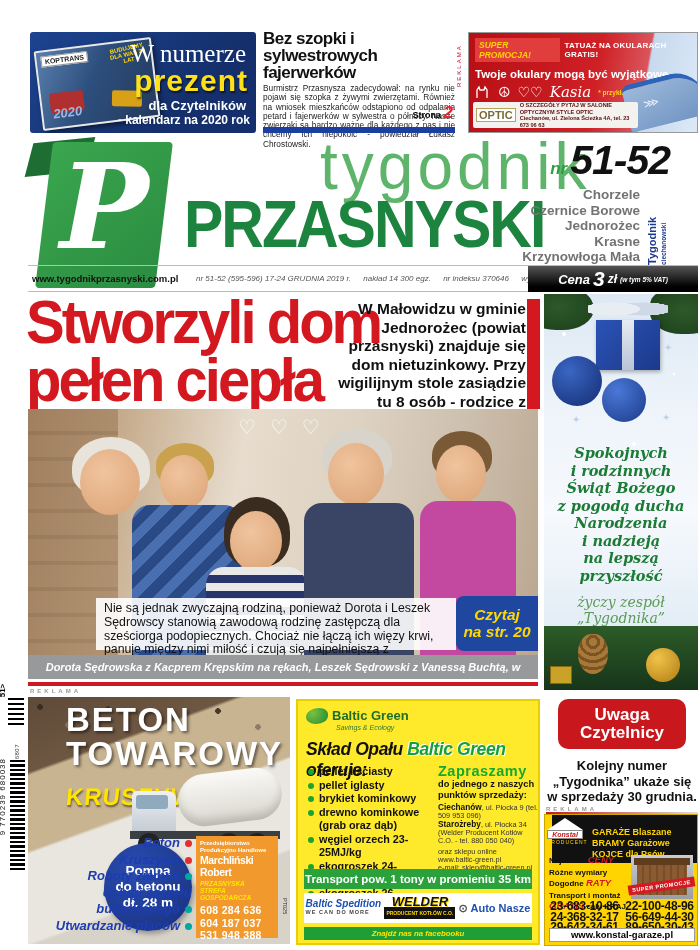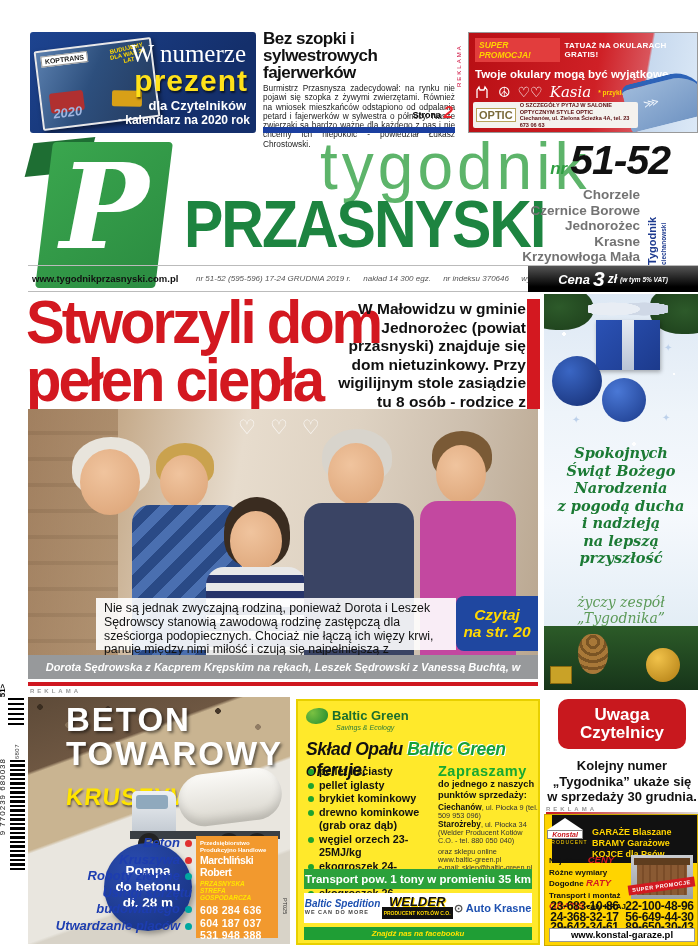--- a/index.html
+++ b/index.html
@@ -348,23 +348,24 @@
     <div class="branch" style="right:-22px;top:-6px;"></div>
     <div class="gift"></div>
     <div class="bow"></div>
     <div class="ball1"></div>
     <div class="ball2"></div>
     <span class="star" style="left:120px;top:48px;">✦</span>
     <span class="star" style="left:28px;top:120px;">✦</span>
     <span class="star" style="left:118px;top:118px;">✦</span>
     <div class="wishes">
         <div>Spokojnych</div>
+        <div>i rodzinnych</div>
         <div>Świąt Bożego</div>
+        <div>z pogodą ducha</div>
         <div>Narodzenia</div>
-        <div>z pogodą ducha</div>
         <div>i nadzieją</div>
         <div>na lepszą</div>
         <div>przyszłość</div>
       </div>
     <div class="sign">
       <div>życzy zespół</div>
       <div>„Tygodnika”</div>
     </div>
     <div class="band"></div>
     <div class="gold"></div>
@@ -445,21 +446,21 @@
       <div class="onl">
         <div>oraz sklepu online</div>
         <div>www.baltic-green.pl</div>
         <div>e-mail: sklep@baltic-green.pl</div>
       </div>
     </div>
     <div class="bg-trans">Transport pow. 1 tony w promieniu 35 km gratis</div>
     <div class="bg-partners">
       <div class="bp1"><span>Baltic Spedition</span><small>WE CAN DO MORE</small></div>
       <div class="bp2"><span>WELDER</span><small>PRODUCENT KOTŁÓW C.O.</small></div>
-      <div class="bp3"><span>⊙</span> <span style="color:#1d50b0;">Auto Krasne</span></div>
+      <div class="bp3"><span>⊙</span> <span style="color:#1d50b0;">Auto Nasze</span></div>
     </div>
     <div class="bg-fb">Znajdź nas na facebooku www.facebook.com/balticgreenciechanow</div>
   </div>
 
   <div class="uwaga-box">
     <div>Uwaga</div>
     <div>Czytelnicy</div>
   </div>
   <div class="uwaga-txt">Kolejny numer „Tygodnika” ukaże się w sprzedaży 30 grudnia.</div>
   <div class="rk-line">REKLAMA</div>

